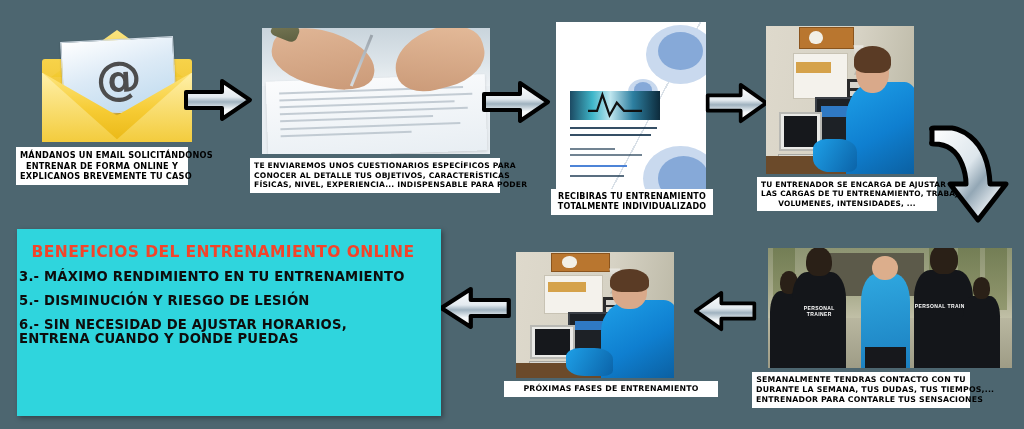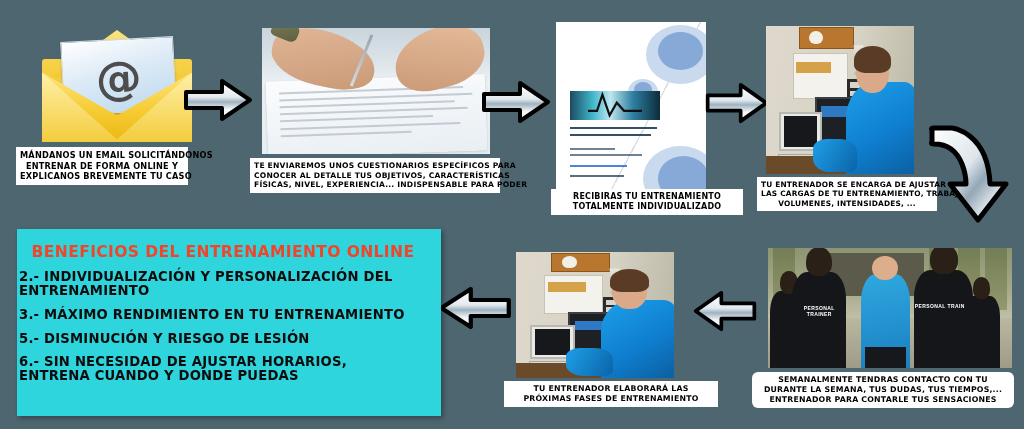--- a/index.html
+++ b/index.html
@@ -413,21 +413,21 @@
       </div>
       <div class="tl" style="top:61%; width:58%;"></div>
       <div class="tl" style="top:65%; width:54%;"></div>
       <div class="tl" style="top:73%; width:30%; opacity:.6;"></div>
       <div class="tl" style="top:77%; width:48%; opacity:.6;"></div>
       <div class="tl tlink" style="top:83%; width:38%;"></div>
       <div class="tl" style="top:89%; width:36%; opacity:.7;"></div>
     </div>
   </div>
 
-  <div class="caption" style="left:551px; top:189px; width:192px; font-size:8px;">
+  <div class="caption" style="left:551px; top:189px; width:162px; font-size:8px;">
     <span>RECIBIRAS TU ENTRENAMIENTO</span>
     <span>TOTALMENTE INDIVIDUALIZADO</span>
   </div>
 
   <div class="arrow" style="left:704px; top:80px; width:66px; height:46px;">
     <svg viewBox="0 0 72 48" preserveAspectRatio="none">
       <path d="M4 16 L40 16 L40 5 L68 24 L40 43 L40 32 L4 32 Z" fill="url(#gA)" stroke="#000" stroke-width="4" stroke-linejoin="round"></path>
     </svg>
   </div>
 
@@ -505,21 +505,21 @@
         <div class="h"></div>
         <div class="lbl">PERSONAL
 TRAINER</div>
       </div>
       <div class="pt" style="left:80%; width:15%; height:60%;">
         <div class="h"></div>
       </div>
     </div>
   </div>
 
-  <div class="caption" style="left:752px; top:372px; width:262px; font-size:7.8px;border-radius:6px;">
+  <div class="caption" style="left:752px; top:372px; width:218px; font-size:7.8px;">
     <span>SEMANALMENTE TENDRAS CONTACTO CON TU</span>
     <span>DURANTE LA SEMANA, TUS DUDAS, TUS TIEMPOS,...</span>
     <span>ENTRENADOR PARA CONTARLE TUS SENSACIONES</span>
   </div>
 
   <div class="arrow" style="left:692px; top:288px; width:66px; height:46px;">
     <svg viewBox="0 0 72 48" preserveAspectRatio="none">
       <path d="M68 16 L32 16 L32 5 L4 24 L32 43 L32 32 L68 32 Z" fill="url(#gA)" stroke="#000" stroke-width="4" stroke-linejoin="round"></path>
     </svg>
   </div>
@@ -544,34 +544,32 @@
       <div class="deskline"></div>
       <div class="man">
         <div class="head"></div>
         <div class="hair"></div>
         <div class="arm"></div>
       </div>
     </div>
   </div>
 
   <div class="caption" style="left:504px; top:381px; width:214px; font-size:7.8px;">
-    <span>TU ENTRENADOR ELABORARÁ LAS</span>
     <span>PRÓXIMAS FASES DE ENTRENAMIENTO</span>
   </div>
 
   <div class="arrow" style="left:437px; top:284px; width:76px; height:48px;">
     <svg viewBox="0 0 72 48" preserveAspectRatio="none">
       <path d="M68 16 L32 16 L32 5 L4 24 L32 43 L32 32 L68 32 Z" fill="url(#gA)" stroke="#000" stroke-width="4" stroke-linejoin="round"></path>
     </svg>
   </div>
 
   <div class="benefits" style="left:17px; top:229px; width:424px; height:187px;">
     <div class="btitle">BENEFICIOS DEL ENTRENAMIENTO ONLINE</div>
     <ul>
-      <li>2.- INDIVIDUALIZACIÓN Y PERSONALIZACIÓN DEL ENTRENAMIENTO</li>
       <li>3.- MÁXIMO RENDIMIENTO EN TU ENTRENAMIENTO</li>
       <li>5.- DISMINUCIÓN Y RIESGO DE LESIÓN</li>
       <li>6.- SIN NECESIDAD DE AJUSTAR HORARIOS,
 ENTRENA CUANDO Y DONDE PUEDAS</li>
     </ul>
   </div>
 
 </div>
 
 </body></html>

